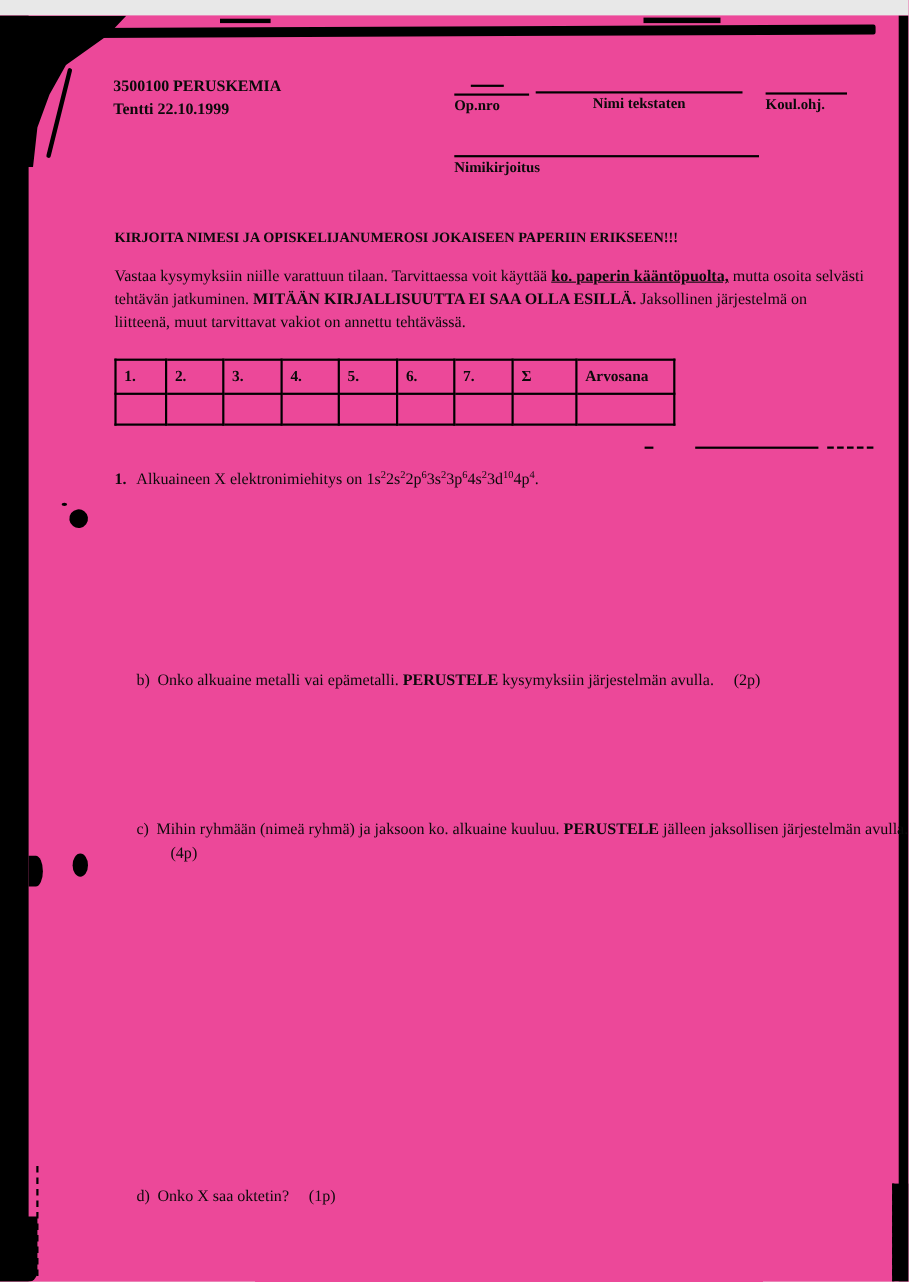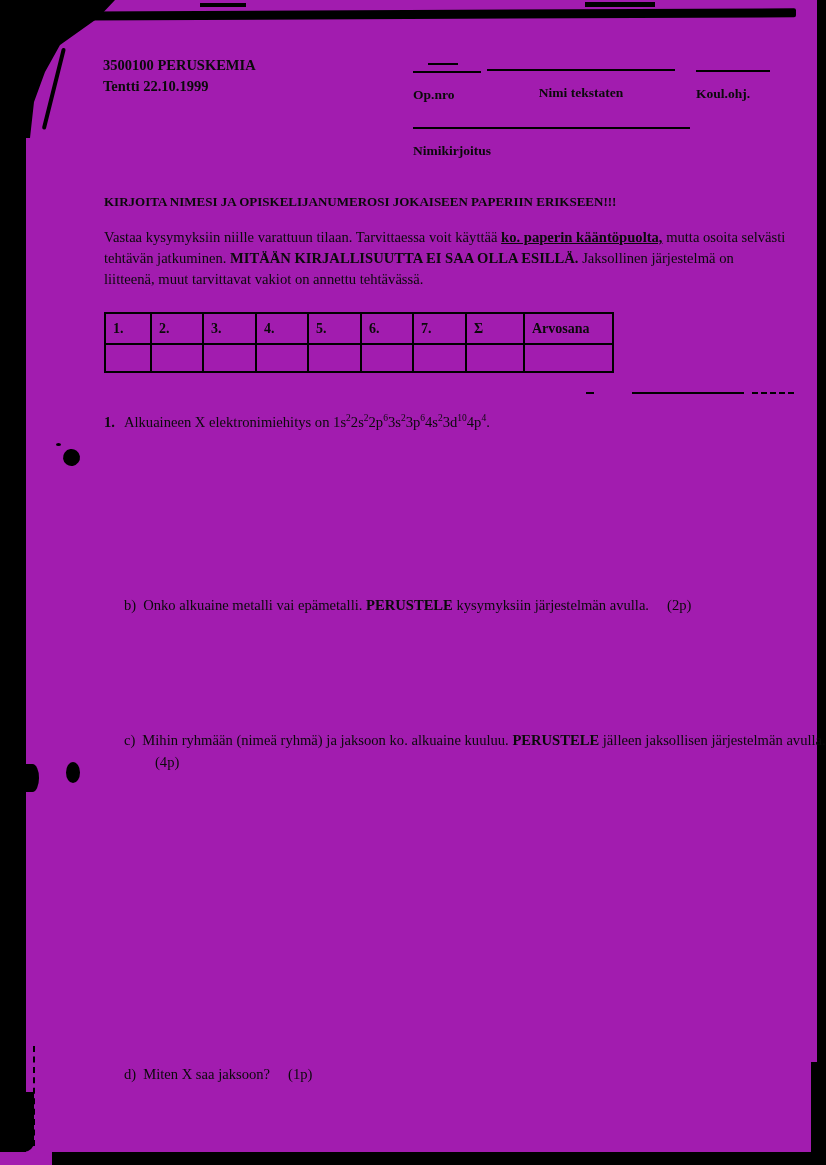--- a/index.html
+++ b/index.html
@@ -1,20 +1,20 @@
 <!DOCTYPE html>
 <html><head>
 <meta charset="utf-8">
 <style>
   html,body{margin:0;padding:0;}
   body{
     width:826px;height:1165px;position:relative;background:#e8e8e8;
     font-family:"Liberation Serif","DejaVu Serif",serif;color:#0a0a0a;
   }
-  .page{position:absolute;inset:0;background:#a21caf;overflow:hidden;}
+  .page{position:absolute;inset:0;background:#ec4899;overflow:hidden;margin-top:14px;}
 
   
   .art{position:absolute;background:#000;}
   .top-bar{left:30px;top:10px;width:766px;height:9px;transform:rotate(-0.25deg);border-radius:2px;}
   .top-dash-1{left:200px;top:3px;width:46px;height:4px;}
   .top-dash-2{left:585px;top:2px;width:70px;height:5px;}
   .corner-blob{left:0;top:0;width:120px;height:138px;
     clip-path:polygon(0 0,115px 0,98px 18px,60px 45px,45px 72px,34px 102px,30px 138px,0 138px);}
   .pen-stroke{left:62px;top:48px;width:4px;height:84px;transform:rotate(14deg);transform-origin:top center;border-radius:2px;}
   .left-strip{left:0;top:0;width:26px;height:1152px;}
@@ -28,21 +28,21 @@
   .hole-1{left:63px;top:449px;width:17px;height:17px;transform:rotate(-8deg);}
   .hole-2{left:66px;top:762px;width:14px;height:21px;}
   .speck-1{left:56px;top:443px;width:5px;height:3px;border-radius:50%;}
   .stray-a{left:586px;top:392px;width:8px;height:2px;}
   .stray-b{left:632px;top:392px;width:112px;height:2px;}
   .stray-c{left:752px;top:392px;width:0;height:0;border-top:2px dashed #000;width:42px;background:none;}
   .mini-dash-op{left:428px;top:63px;width:30px;height:2px;}
 
   
   .doc-header-left{position:absolute;left:103px;top:55px;font-weight:bold;font-size:14.5px;line-height:21px;}
-  .field{position:absolute;border-top:2.5px solid #000;font-weight:bold;font-size:13.5px;padding-top:14px;}
+  .field{position:absolute;border-top:2.5px solid #000;font-weight:bold;font-size:13.5px;padding-top:1px;}
   .field-opnro{left:413px;top:71px;width:68px;}
   .field-nimi{left:487px;top:69px;width:188px;text-align:center;}
   .field-koul{left:696px;top:70px;width:74px;}
   .field-sign{left:413px;top:127px;width:277px;}
 
   .notice{position:absolute;left:104px;top:194px;font-weight:bold;font-size:13px;}
   .instructions{position:absolute;left:104px;top:227px;width:684px;font-size:14.6px;line-height:21px;}
   .bold{font-weight:bold;}
   .bold-underline{font-weight:bold;text-decoration:underline;font-family:Liberation Serif, serif;}
 
@@ -149,15 +149,15 @@
   </tbody>
     </table>
 
   <div class="q1"><span class="q-num">1.</span><span>Alkuaineen X elektronimiehitys on </span><span><span>1s</span><sup>2</sup><span>2s</span><sup>2</sup><span>2p</span><sup>6</sup><span>3s</span><sup>2</sup><span>3p</span><sup>6</sup><span>4s</span><sup>2</sup><span>3d</span><sup>10</sup><span>4p</span><sup>4</sup></span><span>.</span></div>
 
 
   <div class="part part-b"><span class="part-label">b)</span><span>Onko alkuaine metalli vai epämetalli. </span><span class="bold">PERUSTELE</span><span> kysymyksiin järjestelmän avulla.</span><span class="points">(2p)</span></div>
 
   <div class="part part-c"><span class="part-label">c)</span><span>Mihin ryhmään (nimeä ryhmä) ja jaksoon ko. alkuaine kuuluu. </span><span class="bold">PERUSTELE</span><span> jälleen jaksollisen järjestelmän avulla.</span><span class="points points-tight">(4p)</span></div>
 
-  <div class="part part-d"><span class="part-label">d)</span><span>Miten X saa jaksoon?</span><span class="points">(1p)</span></div>
+  <div class="part part-d"><span class="part-label">d)</span><span>Onko X saa oktetin?</span><span class="points">(1p)</span></div>
 
 </div>
 
 </body></html>

